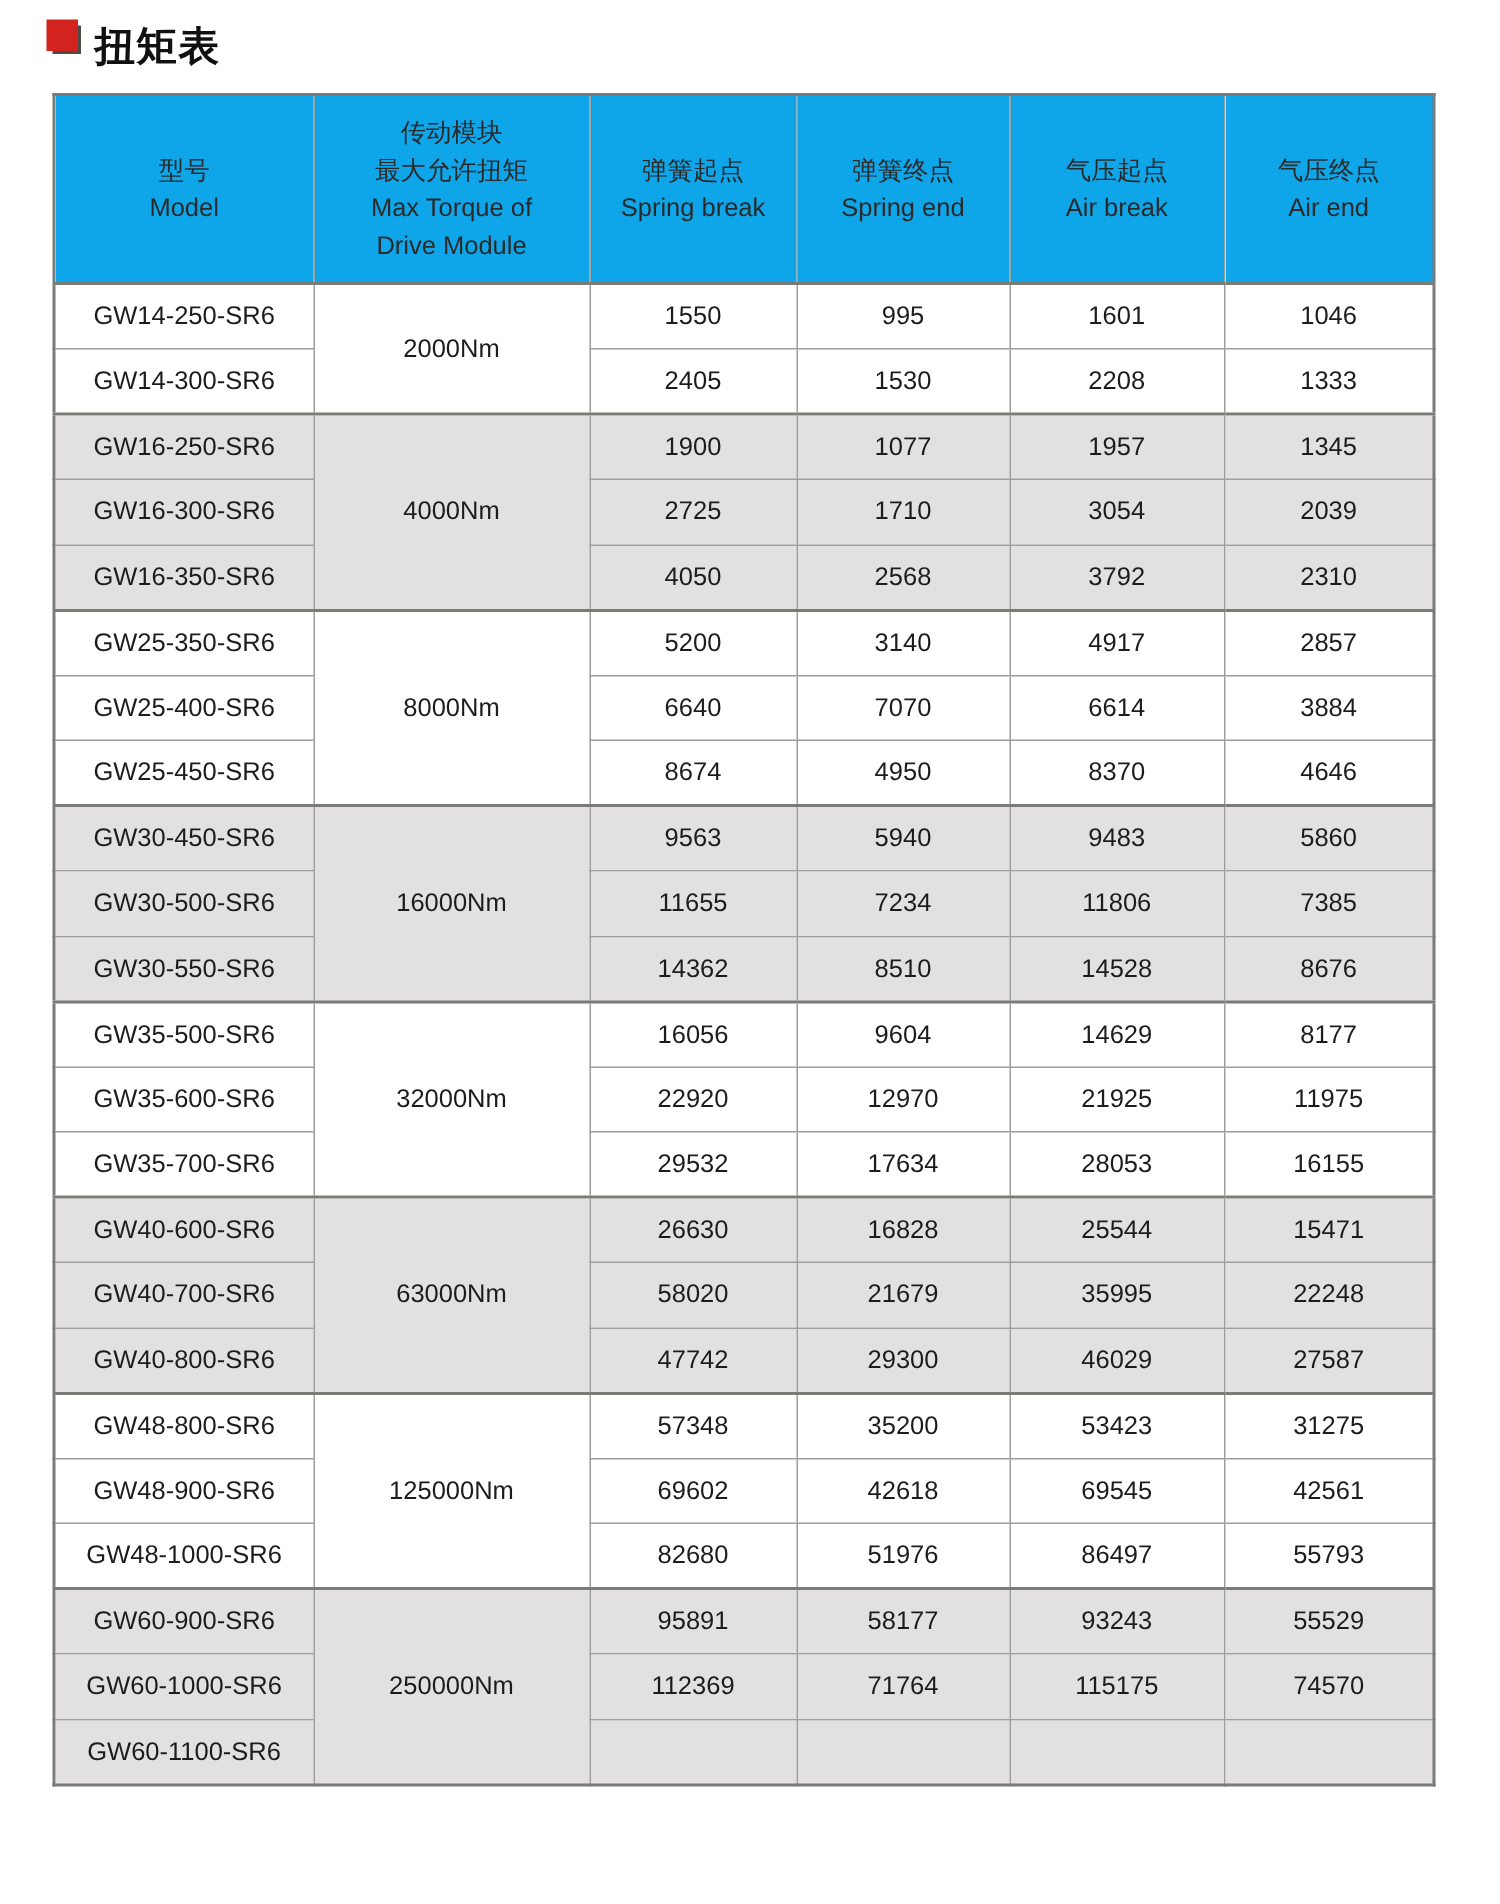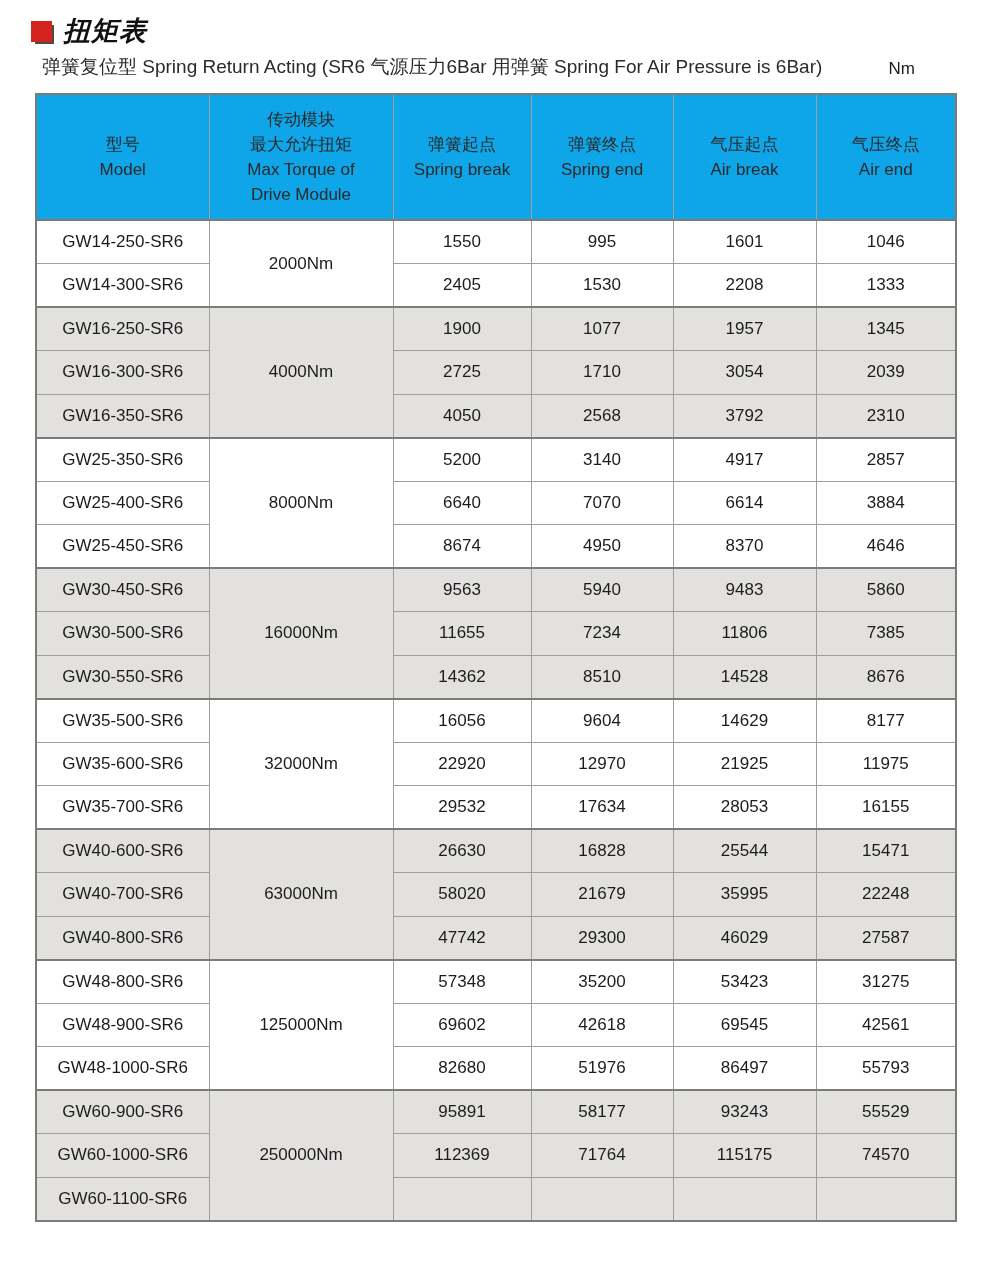--- a/index.html
+++ b/index.html
@@ -9,24 +9,23 @@
     font-family: "Liberation Sans", "DejaVu Sans", sans-serif;
     color: #1c1c1c;
   }
   body { height: 1269px; overflow: hidden; }
 
   .page { padding-top: 13px; }
 
   
   .title-row {
     display: flex;
-    align-items: center;
+    align-items: flex-start;
     margin-left: 31px;
     height: 36px;
-    font-style: italic;
   }
   .title-icon {
     width: 21px;
     height: 21px;
     background: #d2231f;
     box-shadow: 3px 3px 0 -1px #4d4d46;
     margin-right: 11px;
     flex: 0 0 auto;
   }
   .title-cn {
@@ -103,24 +102,20 @@
 </head>
 <body>
 
 <div class="page">
 
   <div class="title-row">
     <span class="title-icon"></span>
     <span class="title-cn">扭矩表</span>
   </div>
 
-  <div class="subtitle-row">
-    <span class="subtitle">弹簧复位型 Spring Return Acting (SR6 气源压力6Bar 用弹簧 Spring For Air Pressure is 6Bar)</span>
-    <span class="unit">Nm</span>
-  </div>
 
   <table class="torque-table">
     <colgroup>
       <col class="c1">
         <col class="c2">
         <col class="c3">
         <col class="c4">
         <col class="c5">
         <col class="c6">
     </colgroup>

